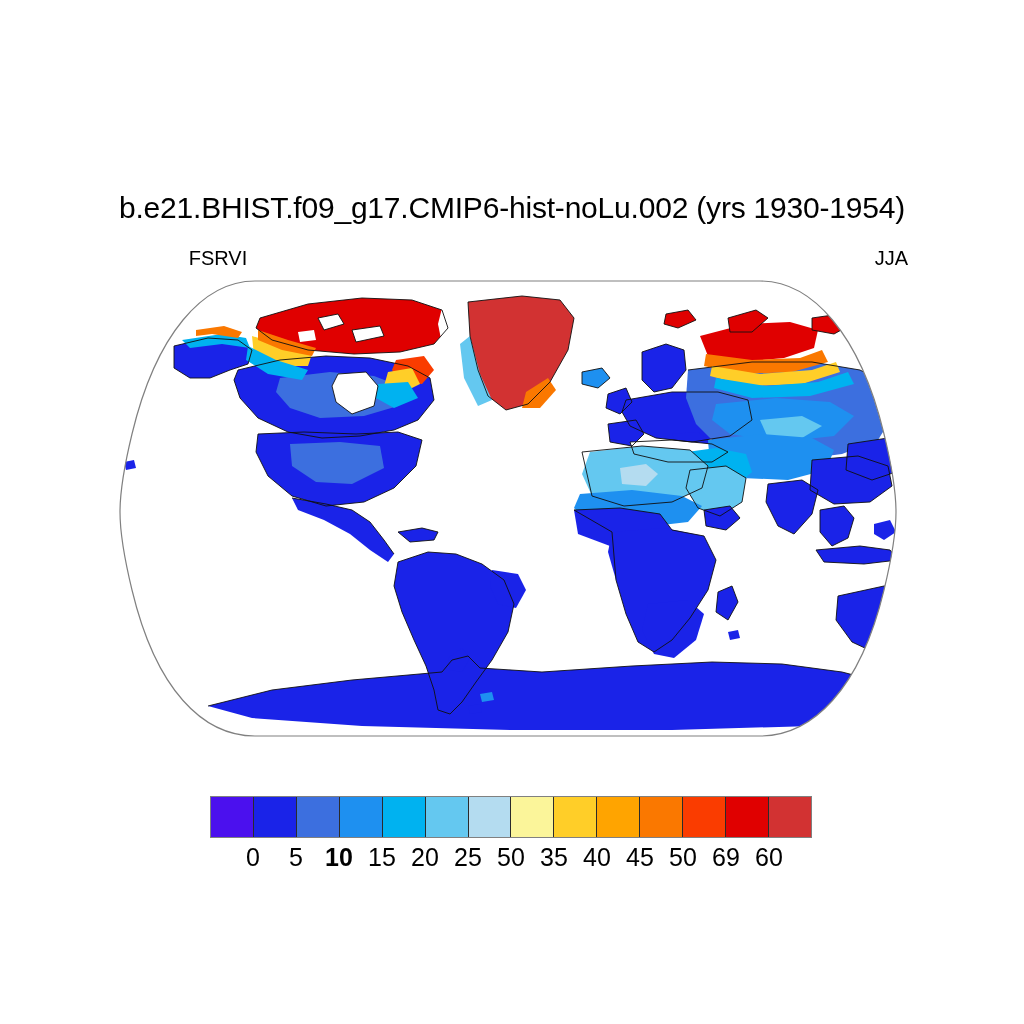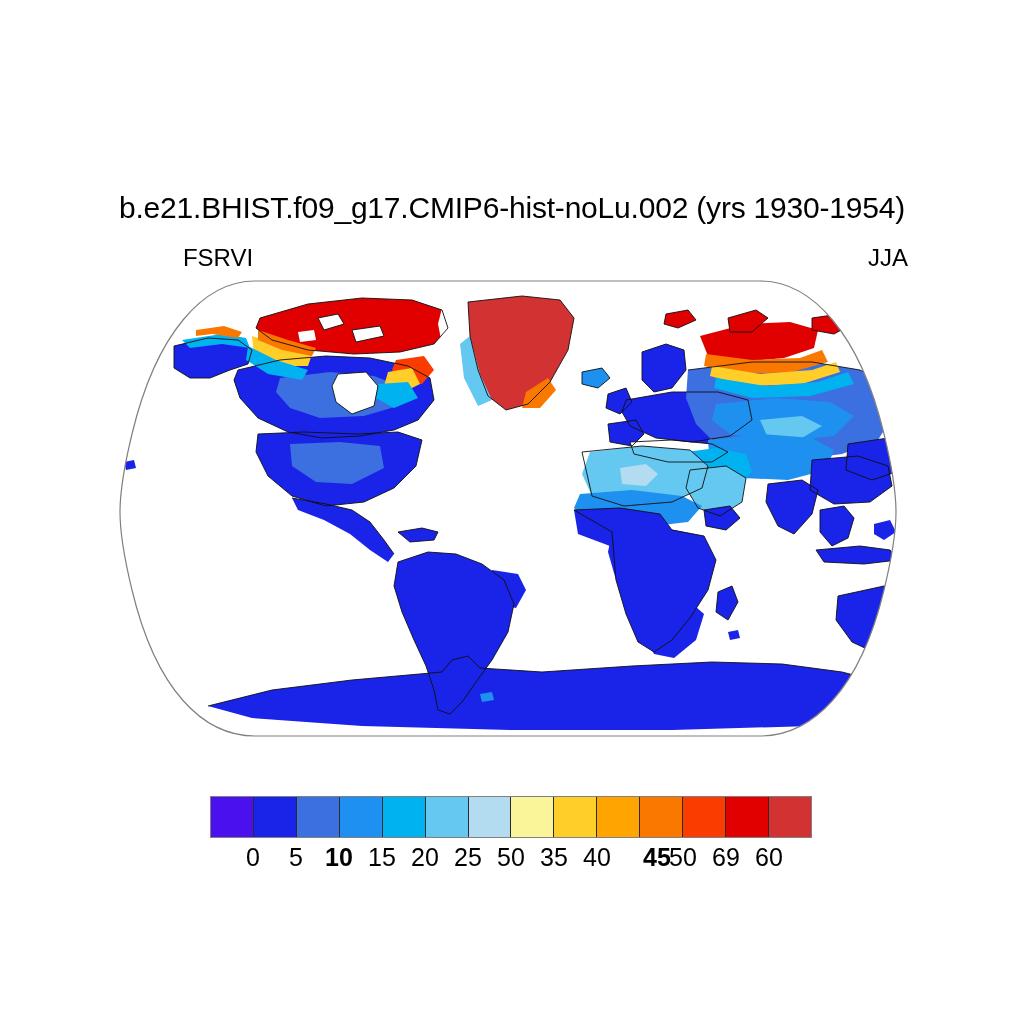--- a/index.html
+++ b/index.html
@@ -36,21 +36,21 @@
   }
   .subtitle-row {
     position: absolute;
     left: 118px;
     top: 209px;
     width: 790px;
     height: 30px;
     display: flex;
     justify-content: space-between;
     align-items: center;
-    font-size: 24px;
+    font-size: 20px;
     color: #000000;
   }
   .subtitle-left   { width: 200px; text-align: center; }
   .subtitle-center { width: 200px; text-align: right; }
   .subtitle-right  { width: 200px; text-align: center; }
 
   
   #map-area {
     position: absolute;
     left: 112px;
@@ -317,19 +317,19 @@
   <div id="colorbar-labels">
       <div class="cb-label" style="left: 43px;">0</div>
       <div class="cb-label" style="left: 86px;">5</div>
       <div class="cb-label" style="left: 129px; font-weight: bold;">10</div>
       <div class="cb-label" style="left: 172px;">15</div>
       <div class="cb-label" style="left: 215px;">20</div>
       <div class="cb-label" style="left: 258px;">25</div>
       <div class="cb-label" style="left: 301px;">50</div>
       <div class="cb-label" style="left: 344px;">35</div>
       <div class="cb-label" style="left: 387px;">40</div>
-      <div class="cb-label" style="left: 447px; font-weight: bold;">45</div>
+      <div class="cb-label" style="left: 430px;">45</div>
       <div class="cb-label" style="left: 473px;">50</div>
       <div class="cb-label" style="left: 516px;">69</div>
       <div class="cb-label" style="left: 559px;">60</div>
     </div>
 
 </div>
 
 </body></html>

